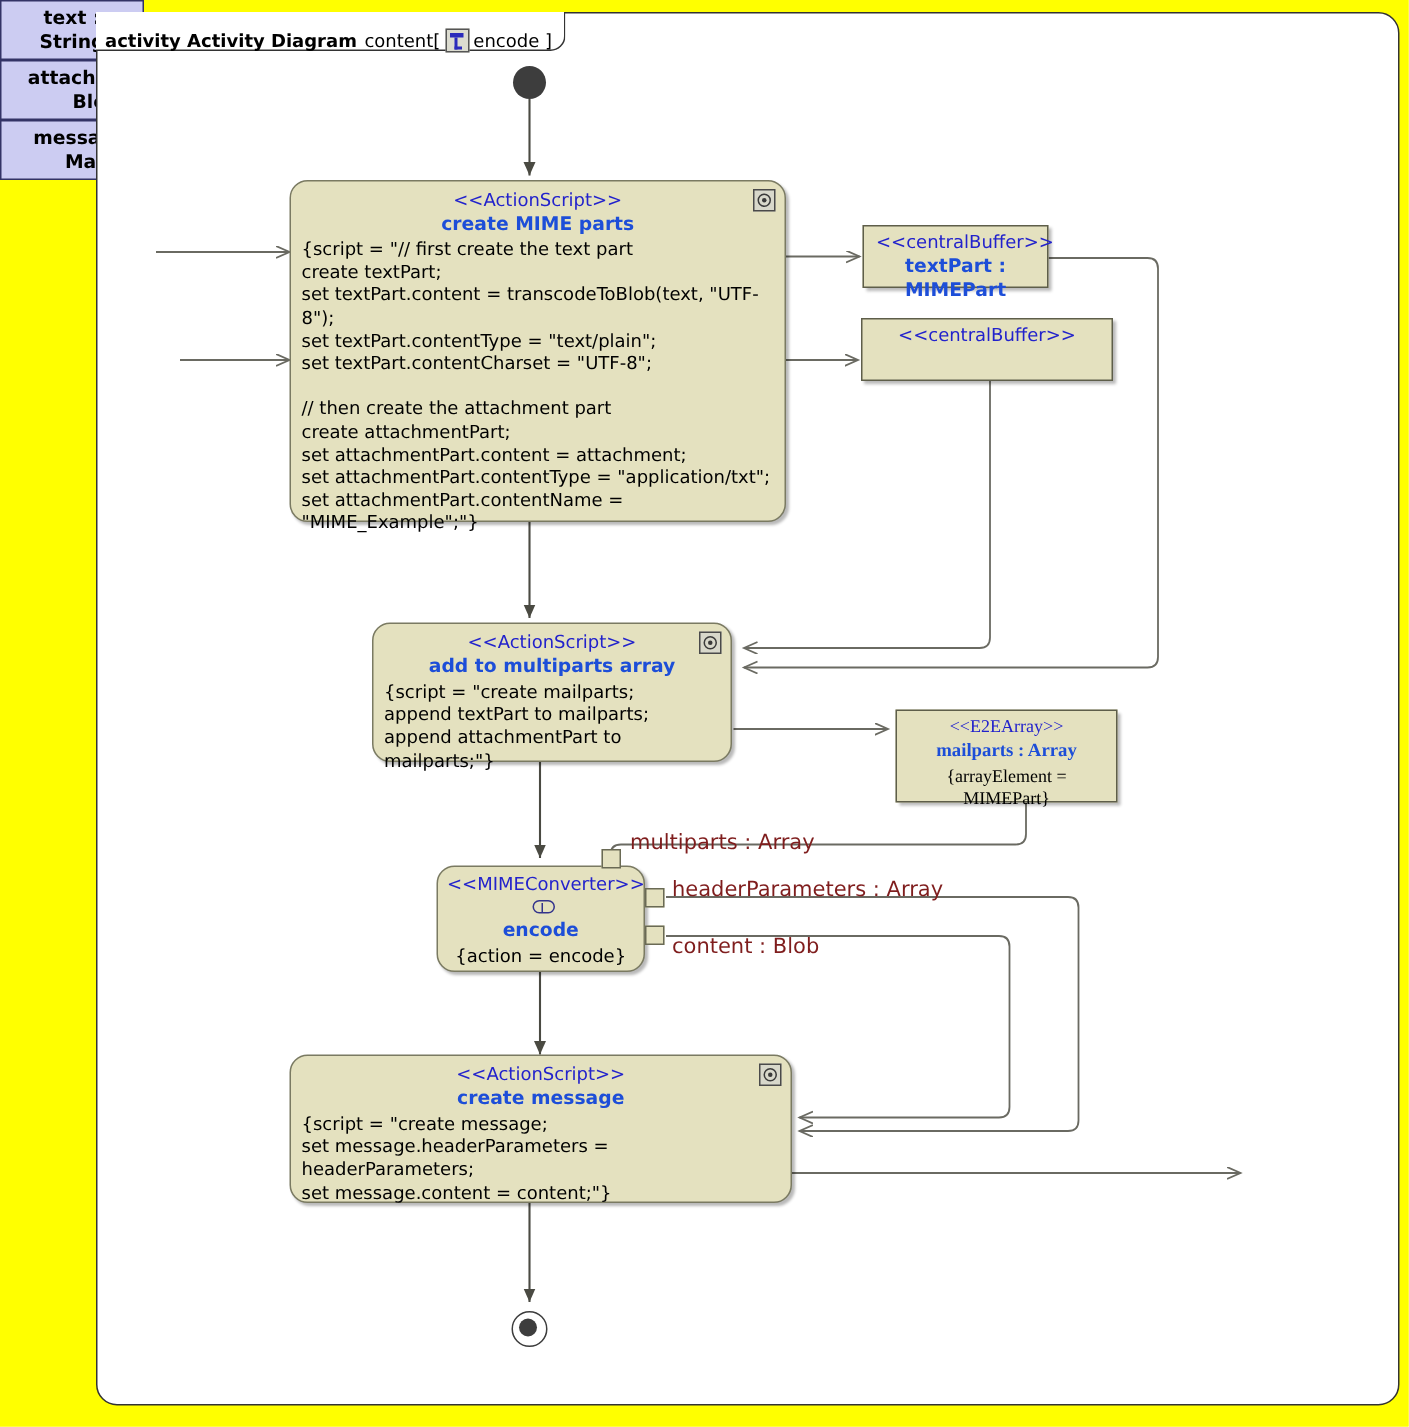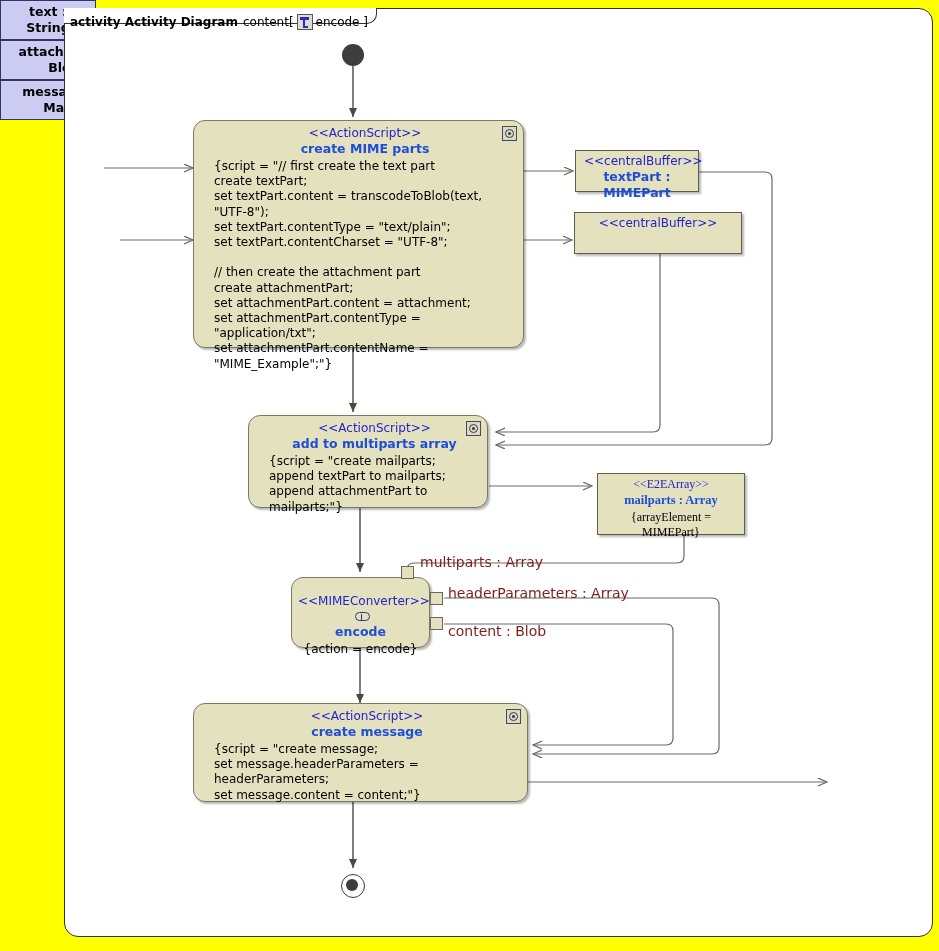--- a/index.html
+++ b/index.html
@@ -26,21 +26,21 @@
     background: #ffffff;
     border: 1px solid #333333;
     border-radius: 14px;
     box-sizing: border-box;
   }
 
   #frame-tab {
     position: absolute;
     left: 64px;
     top: 8px;
-    height: 16px;
+    height: 26px;
     background: #ffffff;
     border: 1px solid #333333;
     border-top: none;
     border-left: none;
     border-radius: 0 0 10px 0;
     box-sizing: border-box;
     padding: 12px 8px 0 6px;
     display: flex;
     align-items: center;
     white-space: nowrap;
@@ -95,21 +95,21 @@
     position: absolute;
     box-sizing: border-box;
     z-index: 3;
   }
 
   .action-node {
     background: #e4e1bf;
     border: 1px solid #7a7a62;
     border-radius: 12px;
     box-shadow: 2px 2px 2px rgba(0,0,0,0.28);
-    padding: 5px 7px 6px 20px;
+    padding: 5px 7px 6px 7px;
   }
 
   .stereotype {
     color: #2222cc;
     font-size: 12px;
     text-align: center;
     line-height: 15px;
   }
   .node-name {
     font-weight: bold;
@@ -358,21 +358,21 @@
 append textPart to mailparts;
 append attachmentPart to mailparts;"}</div>
 </div>
 
 <div class="node object-node" style="left:597px; top:473px; width:148px; height:62px;font-family:Liberation Serif, serif;">
   <div class="stereotype">&lt;&lt;E2EArray&gt;&gt;</div>
   <div class="node-name">mailparts : Array</div>
   <div class="node-body centered">{arrayElement = MIMEPart}</div>
 </div>
 
-<div class="node action-node" style="left:291px; top:577px; width:139px; height:71px; padding:16px 6px;">
+<div class="node action-node" style="left:291px; top:577px; width:139px; height:71px; padding:4px 6px;">
   <div class="stereotype">
     <span>&lt;&lt;MIMEConverter&gt;&gt;</span><span class="pill-icon"></span>
   </div>
   <div class="node-name">encode</div>
   <div class="node-body centered">{action = encode}</div>
 </div>
 
 <div class="pin" style="left:401px; top:566px;"></div>
 <div class="pin" style="left:430px; top:592px;"></div>
 <div class="pin" style="left:430px; top:617px;"></div>

